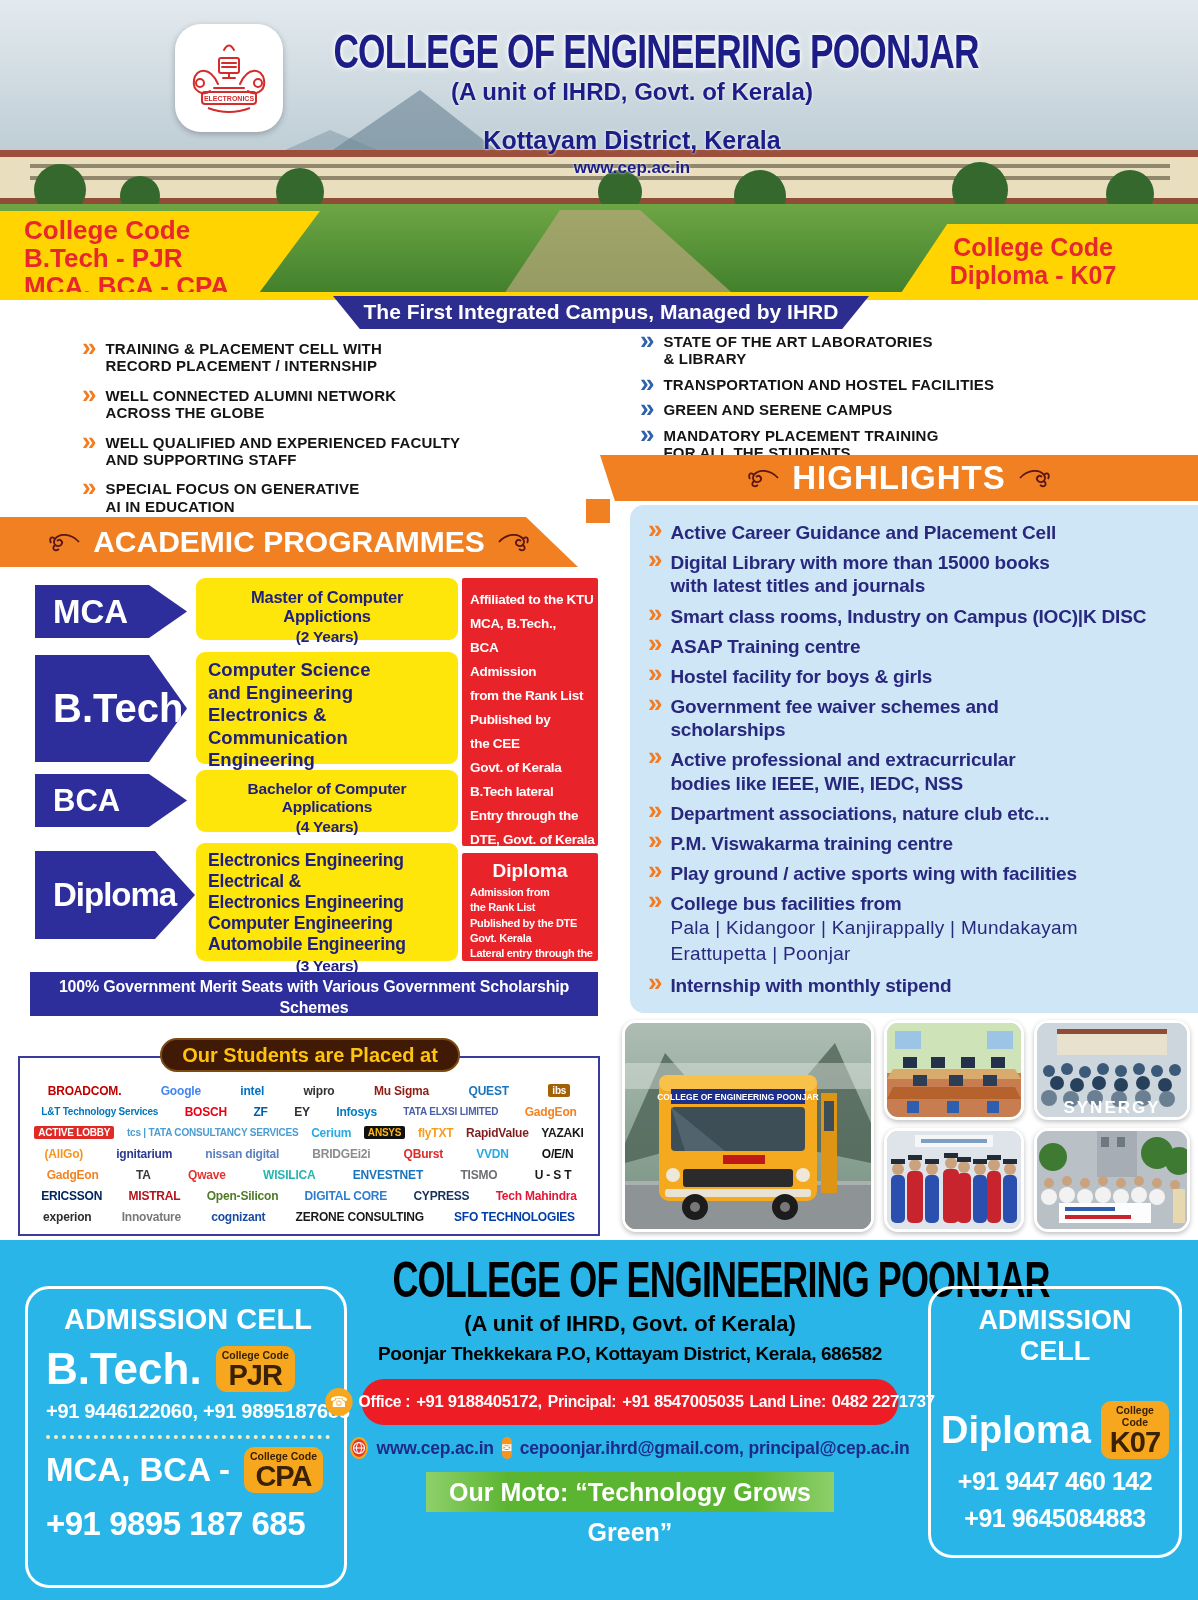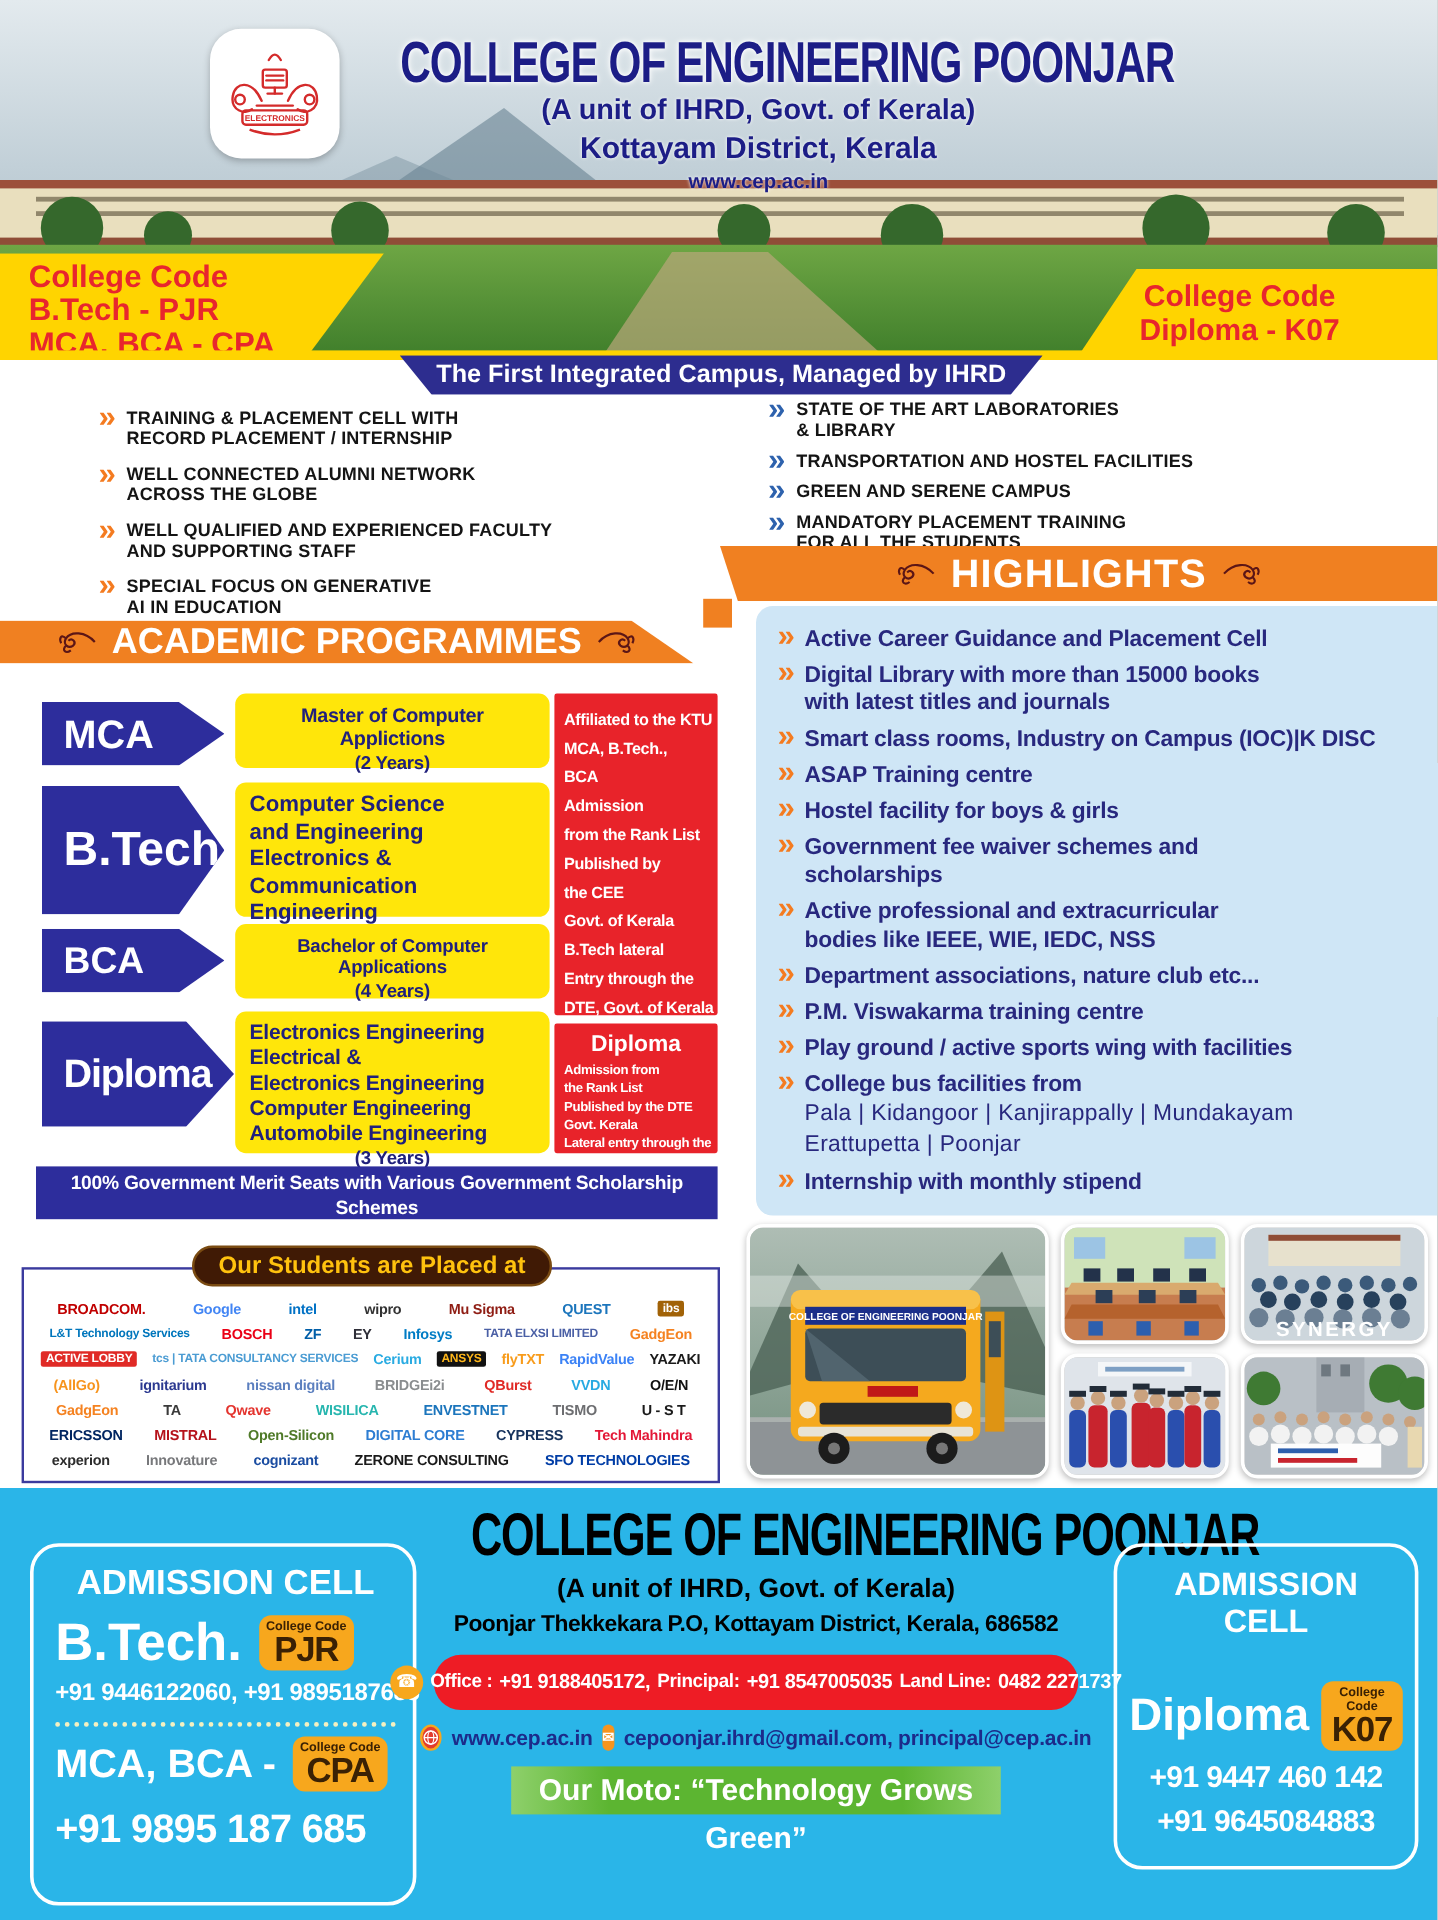--- a/index.html
+++ b/index.html
@@ -6,21 +6,21 @@
   body { background:#888; font-family:"Liberation Sans", sans-serif; }
   #page { position:relative; width:1198px; height:1600px; margin:0 auto; background:#fff; overflow:hidden; }
 
   
   #hero { position:absolute; left:0; top:0; width:1198px; height:300px; }
   #hero svg { display:block; }
   #logo-box { position:absolute; left:175px; top:24px; width:108px; height:108px; background:#fff; border-radius:26px; box-shadow:0 2px 6px rgba(0,0,0,.25); display:flex; align-items:center; justify-content:center; }
   #head-text { position:absolute; left:272px; top:28px; width:720px; text-align:center; color:#1c1d86; }
   #head-title { font-size:42px; font-weight:900; letter-spacing:-1px; white-space:nowrap; display:inline-block; transform:scale(.84,1.15); transform-origin:center; text-shadow:0 0 3px #fff,0 0 6px #fff; }
   #head-sub1 { font-size:24px; font-weight:800; margin-top:2px; text-shadow:0 0 3px #fff; }
-  #head-sub2 { font-size:25px; font-weight:800; margin-top:4px; text-shadow:0 0 3px #fff; }
+  #head-sub2 { font-size:25px; font-weight:800; margin-top:20px; text-shadow:0 0 3px #fff; }
   #head-web  { font-size:17px; font-weight:800; margin-top:3px; text-shadow:0 0 3px #fff; }
 
   
   .code-banner { position:absolute; background:#ffd400; color:#e8262d; font-weight:900; }
   #code-left  { left:0; top:211px; width:320px; height:86px; clip-path:polygon(0 0,100% 0,80% 100%,0 100%); padding:6px 0 0 24px; font-size:26px; line-height:1.07; }
   #code-right { right:0; top:224px; width:330px; height:74px; clip-path:polygon(24% 0,100% 0,100% 100%,9% 100%); text-align:center; padding-top:10px; font-size:25px; line-height:1.1; }
   #yellow-strip { position:absolute; left:0; top:292px; width:1198px; height:8px; background:#ffd400; }
 
   
   #ribbon { position:absolute; left:333px; top:296px; width:536px; height:33px; background:#2d2d8f; clip-path:polygon(0 0,100% 0,95% 100%,5% 100%); color:#fff; font-weight:700; font-size:21px; text-align:center; line-height:32px; }
@@ -31,21 +31,21 @@
   #features-left  { position:absolute; left:82px;  top:340px; width:520px; }
   #features-right { position:absolute; left:640px; top:333px; width:540px; }
   #features-left  .arr { color:#f47b20; }
   #features-right .arr { color:#2e62ad; }
   .feat .txt { font-size:15px; font-weight:800; color:#141414; line-height:1.16; letter-spacing:.2px; }
   #features-left  .feat { margin-bottom:12px; }
   #features-right .feat { margin-bottom:8px; }
 
   
   .sec-head { position:absolute; background:#f08021; color:#fff; display:flex; align-items:center; justify-content:center; gap:12px; font-weight:900; }
-  #ac-header { left:0; top:517px; width:578px; height:36px; clip-path:polygon(0 0,91% 0,100% 100%,0 100%); font-size:30px; }
+  #ac-header { left:0; top:517px; width:578px; height:50px; clip-path:polygon(0 0,91% 0,100% 100%,0 100%); font-size:30px; }
   #hl-header { left:600px; top:455px; width:598px; height:46px; clip-path:polygon(0 0,100% 0,100% 100%,2.5% 100%); font-size:33px; letter-spacing:1px; }
   #hl-notch { position:absolute; left:586px; top:499px; width:24px; height:24px; background:#f08021; }
   .flourish { width:34px; height:22px; }
 
   
   #hl-panel { position:absolute; left:630px; top:505px; width:568px; height:508px; background:#cfe6f6; border-radius:14px 0 0 14px; padding:16px 8px 0 18px; }
   .hl { display:flex; align-items:flex-start; margin-bottom:7px; }
   .hl .arr { color:#f47b20; font-weight:900; font-size:26px; line-height:17px; margin-right:11px; letter-spacing:-3px; }
   .hl .txt { font-size:19px; font-weight:800; color:#28287e; line-height:1.22; letter-spacing:-.2px; }
   .hl .sub { font-size:19px; font-weight:400; color:#28287e; line-height:1.35; letter-spacing:.3px; }
@@ -436,21 +436,21 @@
         <span class="logo" style="color: rgb(0, 124, 197);">Infosys</span>
         <span class="logo sm" style="color: rgb(74, 95, 165);">TATA ELXSI LIMITED</span>
         <span class="logo" style="color: rgb(245, 130, 32);">GadgEon</span>
       </div>
       <div class="logo-row">
         <span class="logo boxed" style="color: rgb(255, 255, 255); background-color: rgb(224, 42, 38);">ACTIVE LOBBY</span>
         <span class="logo sm" style="color: rgb(75, 156, 211);">tcs | TATA CONSULTANCY SERVICES</span>
         <span class="logo" style="color: rgb(41, 171, 226);">Cerium</span>
         <span class="logo boxed" style="color: rgb(255, 183, 27); background-color: rgb(17, 17, 17);">ANSYS</span>
         <span class="logo" style="color: rgb(248, 156, 28);">flyTXT</span>
-        <span class="logo" style="color: #3b82f6;">RapidValue</span>
+        <span class="logo" style="color: #7f1d1d;">RapidValue</span>
         <span class="logo" style="color: rgb(26, 26, 26);">YAZAKI</span>
       </div>
       <div class="logo-row">
         <span class="logo" style="color: rgb(247, 148, 29);">(AllGo)</span>
         <span class="logo" style="color: rgb(43, 57, 144);">ignitarium</span>
         <span class="logo" style="color: rgb(91, 127, 191);">nissan digital</span>
         <span class="logo" style="color: rgb(138, 141, 143);">BRIDGEi2i</span>
         <span class="logo" style="color: rgb(224, 42, 38);">QBurst</span>
         <span class="logo" style="color: rgb(41, 170, 226);">VVDN</span>
         <span class="logo" style="color: rgb(16, 16, 16);">O/E/N</span>

